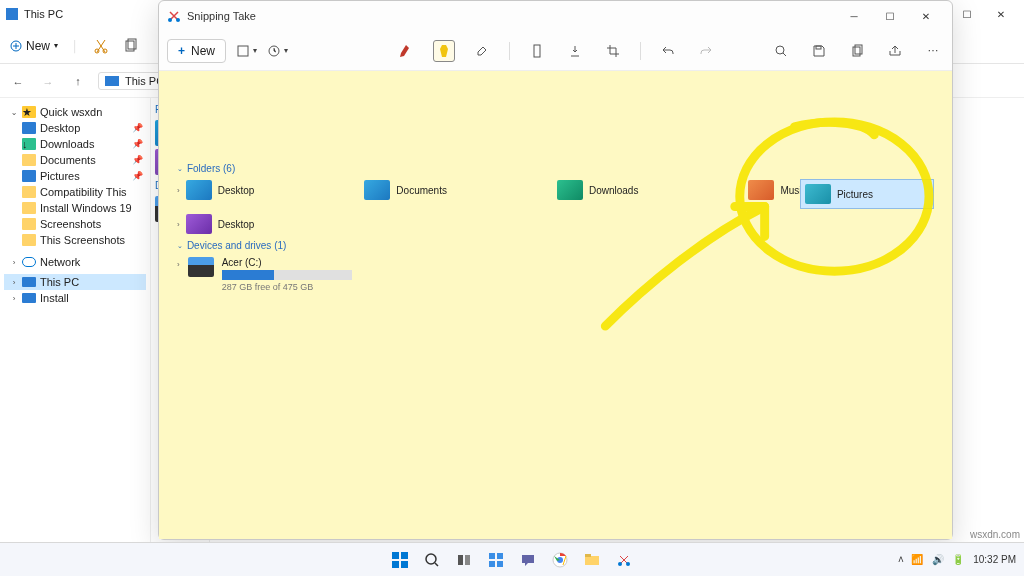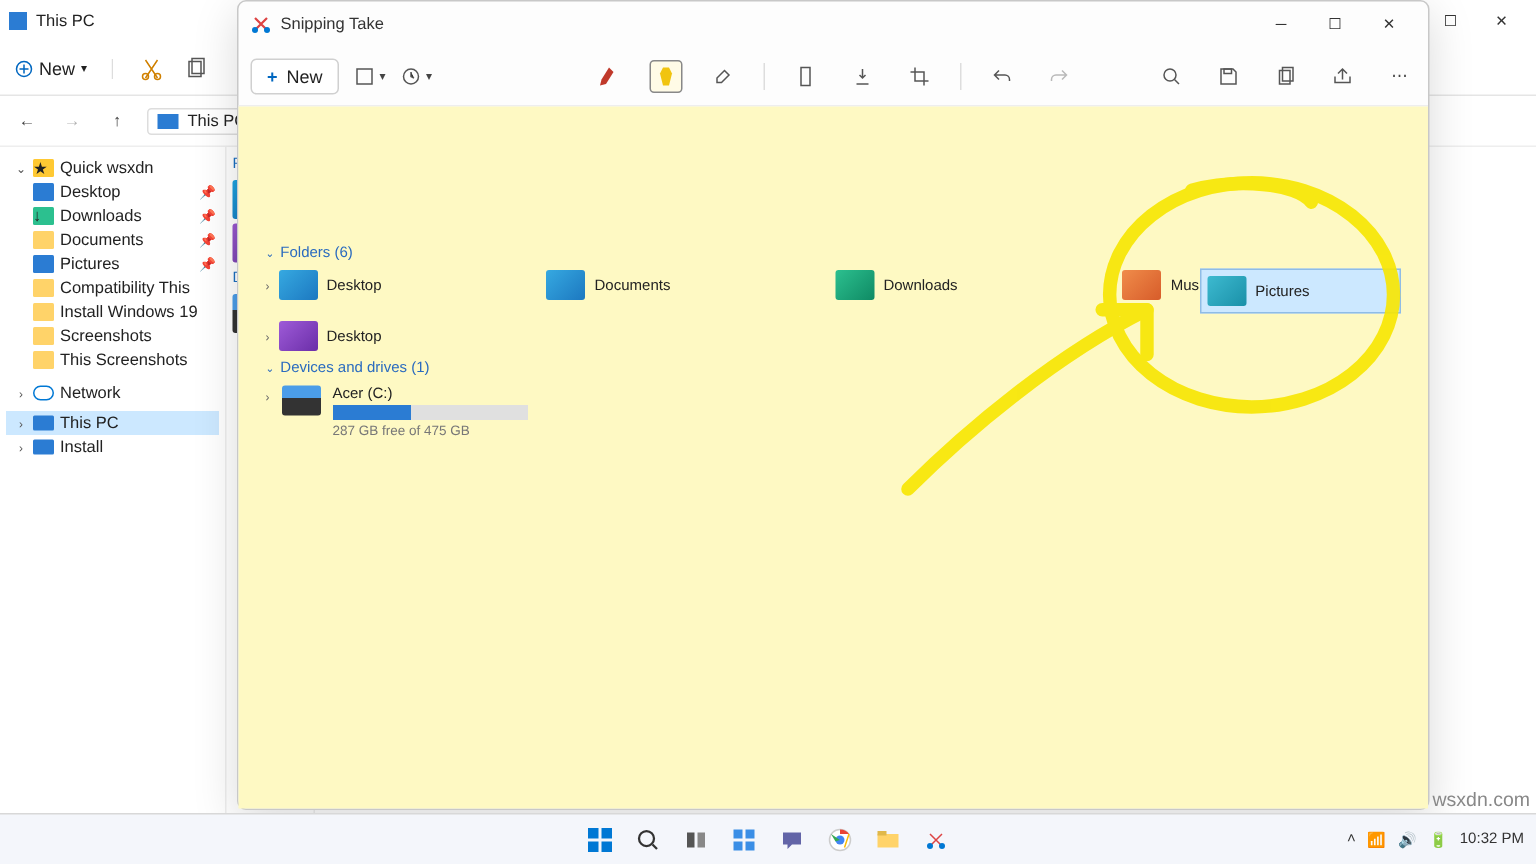--- a/index.html
+++ b/index.html
@@ -75,21 +75,21 @@
 
 
 .highlight-svg{position:absolute;inset:0;pointer-events:none;}
 
 
 .taskbar{position:absolute;left:0;right:0;bottom:0;height:34px;background:#f4f6fb;border-top:1px solid #d8d8d8;display:flex;align-items:center;}
 .tb-center{position:absolute;left:50%;transform:translateX(-50%);display:flex;gap:6px;}
 .tb-ic{width:26px;height:26px;display:flex;align-items:center;justify-content:center;border-radius:3px;}
 .tb-ic.start{background:transparent;}
 .tb-right{margin-left:auto;display:flex;align-items:center;gap:8px;padding-right:8px;font-size:10px;color:#333;}
-.watermark{position:absolute;right:4px;bottom:36px;font-size:13px;color:#888;}
+.watermark{position:absolute;right:4px;bottom:36px;font-size:10px;color:#888;}
 </style>
 </head>
 <body>
 
 <div class="explorer">
   <div class="title-bar-bg">
     <div class="t">
       <span class="ticon"></span>
       <span>This PC</span>
     </div>

